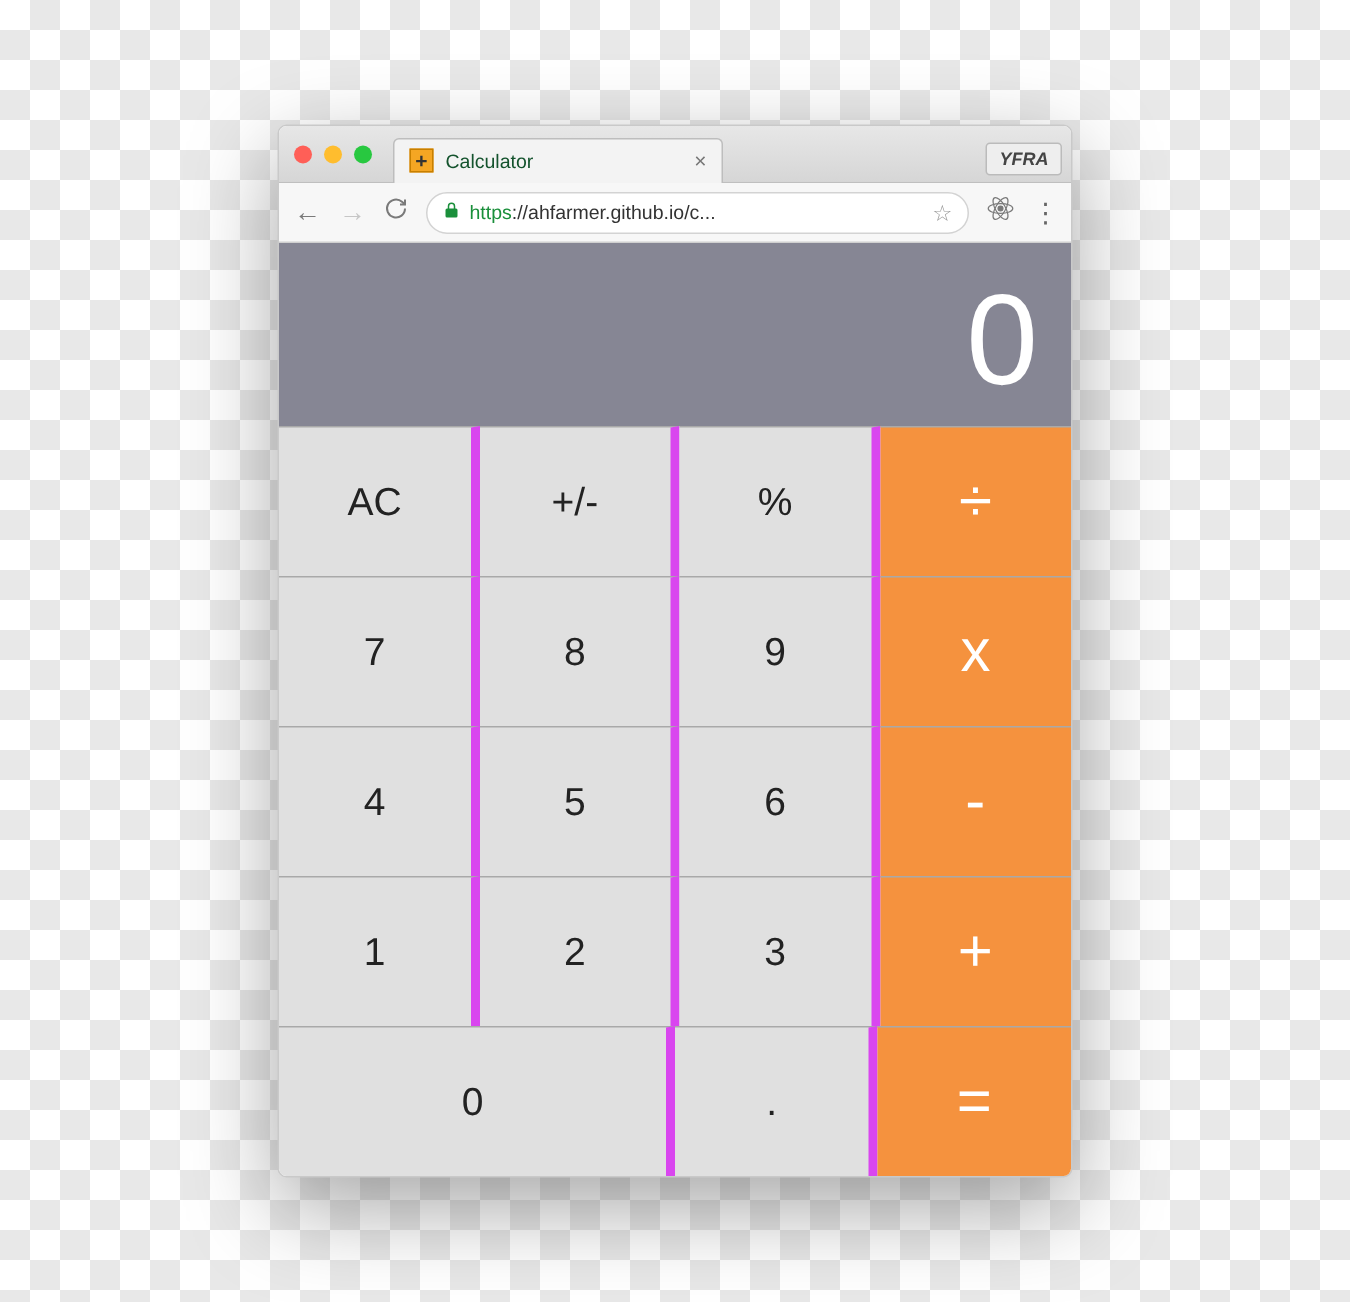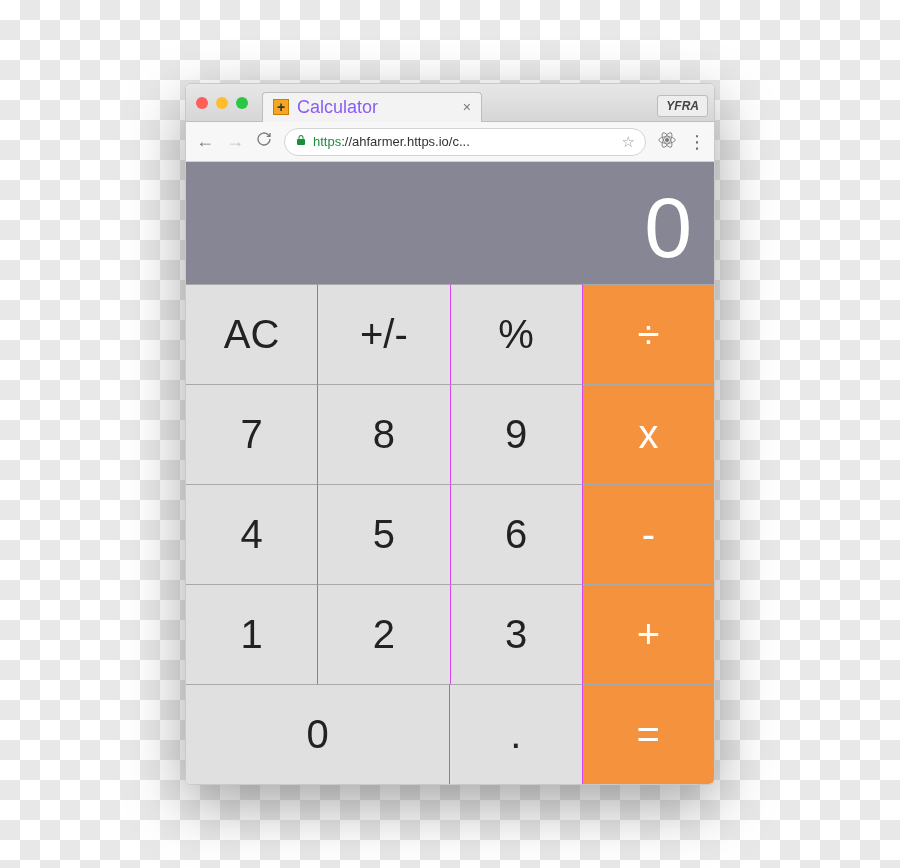--- a/index.html
+++ b/index.html
@@ -56,21 +56,21 @@
       margin-top: 8px;
     }
     .favicon {
       width: 16px; height: 16px;
       background: #f5a623;
       border: 1px solid #c77f00;
       display:flex; align-items:center; justify-content:center;
       font-size: 14px; font-weight: bold; color:#333;
       line-height:1;
     }
-    .tab-title { font-size: 18px; color:#8b5cf6; flex:1; }
+    .tab-title { font-size: 13px; color:#14532d; flex:1; }
     .tab-close { color:#777; font-size:14px; cursor:default; }
     .yfra {
       margin-left:auto; margin-right:6px; margin-top:6px;
       background:#eee; border:1px solid #bbb;
       font-size:12px; padding:3px 8px; border-radius:3px;
       font-weight:600; color:#444;font-style:italic;
     }
     
     .toolbar {
       height: 40px;
@@ -112,25 +112,25 @@
       font-size: 86px;
       font-weight:200;
       line-height:1;
     }
     .keypad { display:flex; flex-direction:column; }
     .row { display:flex; }
     .btn {
       flex:1;
       height: 100px;
       display:flex; align-items:center; justify-content:center;
-      font-size: 40px;
+      font-size: 26px;
       color:#222;
       background:#e0e0e0;
       border-top:1px solid #a9a9a9;
-      border-right:1px solid #d946ef;
+      border-right:6px solid #d946ef;
       cursor:default;
     }
     .btn:last-child { border-right:none; }
     .btn.op { background:#f5923e; color:#fff; font-size:40px; }
     .btn.wide { flex:2; }
   </style>
 </head>
 <body>
 
 <div class="window">
@@ -157,21 +157,21 @@
           <path d="M21 12a9 9 0 1 1-3-6.7L21 8"></path>
           <path d="M21 3v5h-5"></path>
         </svg>
     </span>
     <div class="url-bar">
       <span class="lock-icon">
         <svg viewBox="0 0 24 24" fill="#1a8f3b">
             <path d="M12 2a5 5 0 0 0-5 5v3H6a2 2 0 0 0-2 2v8a2 2 0 0 0 2 2h12a2 2 0 0 0 2-2v-8a2 2 0 0 0-2-2h-1V7a5 5 0 0 0-5-5zm-3 5a3 3 0 1 1 6 0v3H9V7z"></path>
           </svg>
       </span>
-      <span class="url-text"><span class="scheme">https</span><span>://ahfarmer.https.io/c...</span></span>
+      <span class="url-text"><span class="scheme">https</span><span>://ahfarmer.github.io/c...</span></span>
       <span class="star-icon">☆</span>
     </div>
     <span class="react-icon">
       <svg viewBox="-11 -11 22 22" stroke="#7a7a7a" fill="none" stroke-width="1">
           <circle r="2" fill="#7a7a7a"></circle>
           <ellipse rx="10" ry="4"></ellipse>
           <ellipse rx="10" ry="4" transform="rotate(60)"></ellipse>
           <ellipse rx="10" ry="4" transform="rotate(120)"></ellipse>
         </svg>
     </span>

